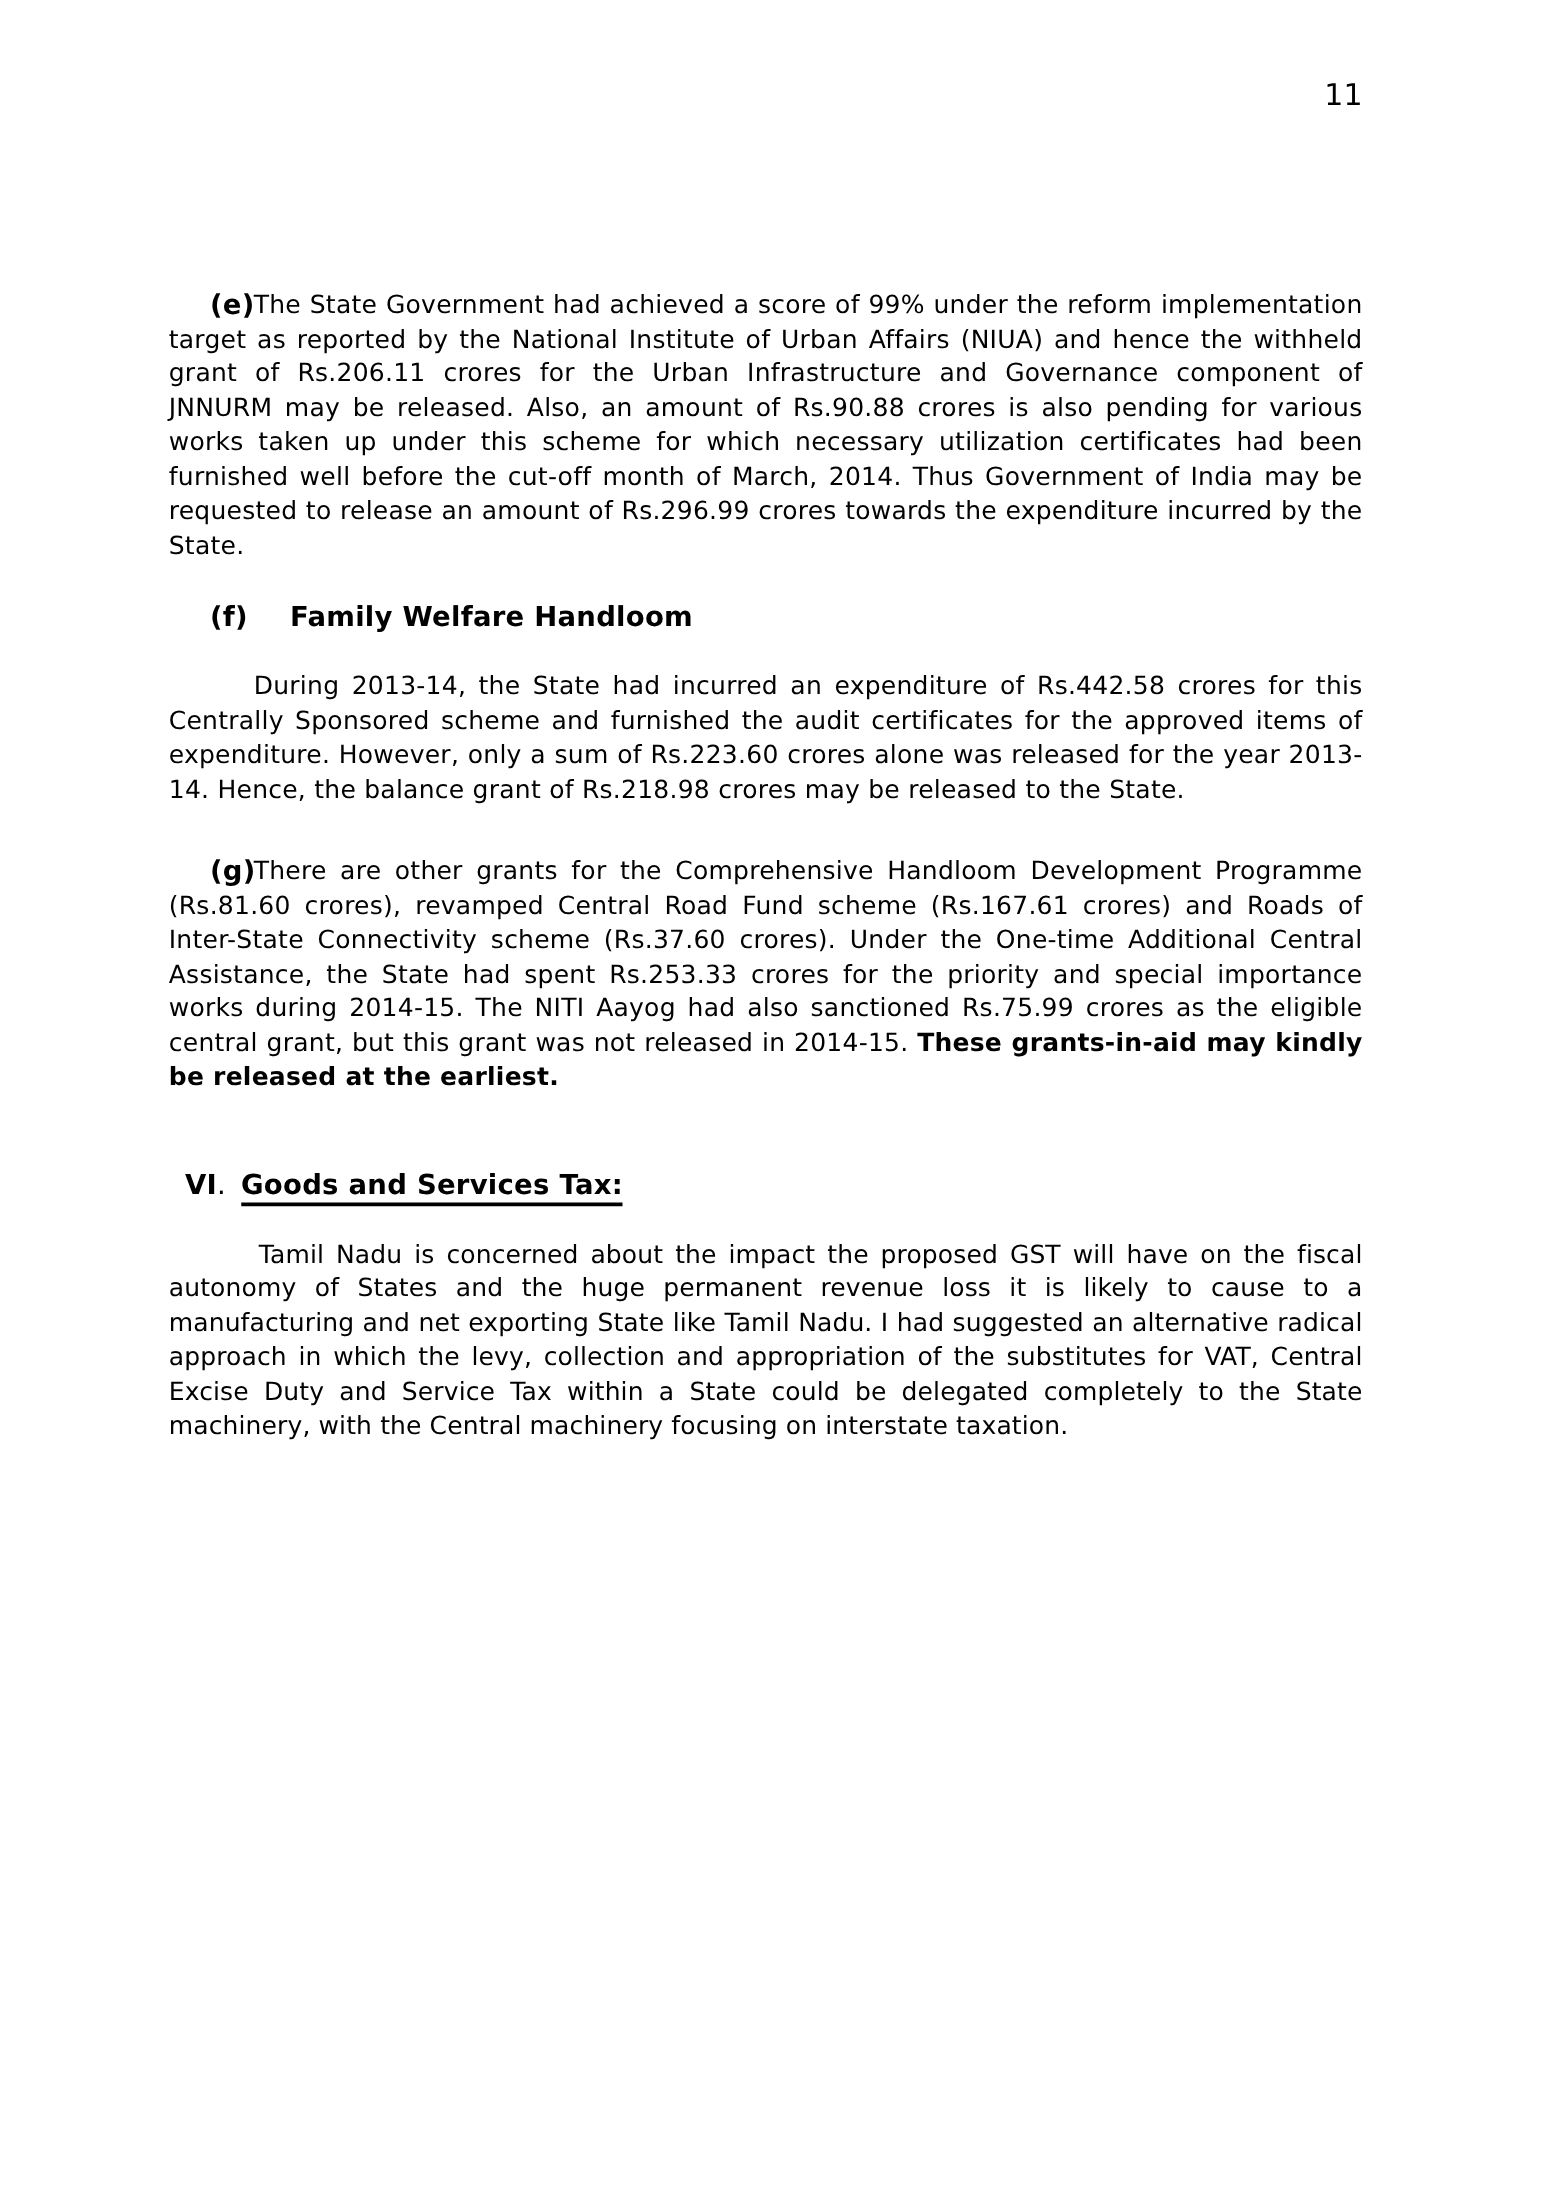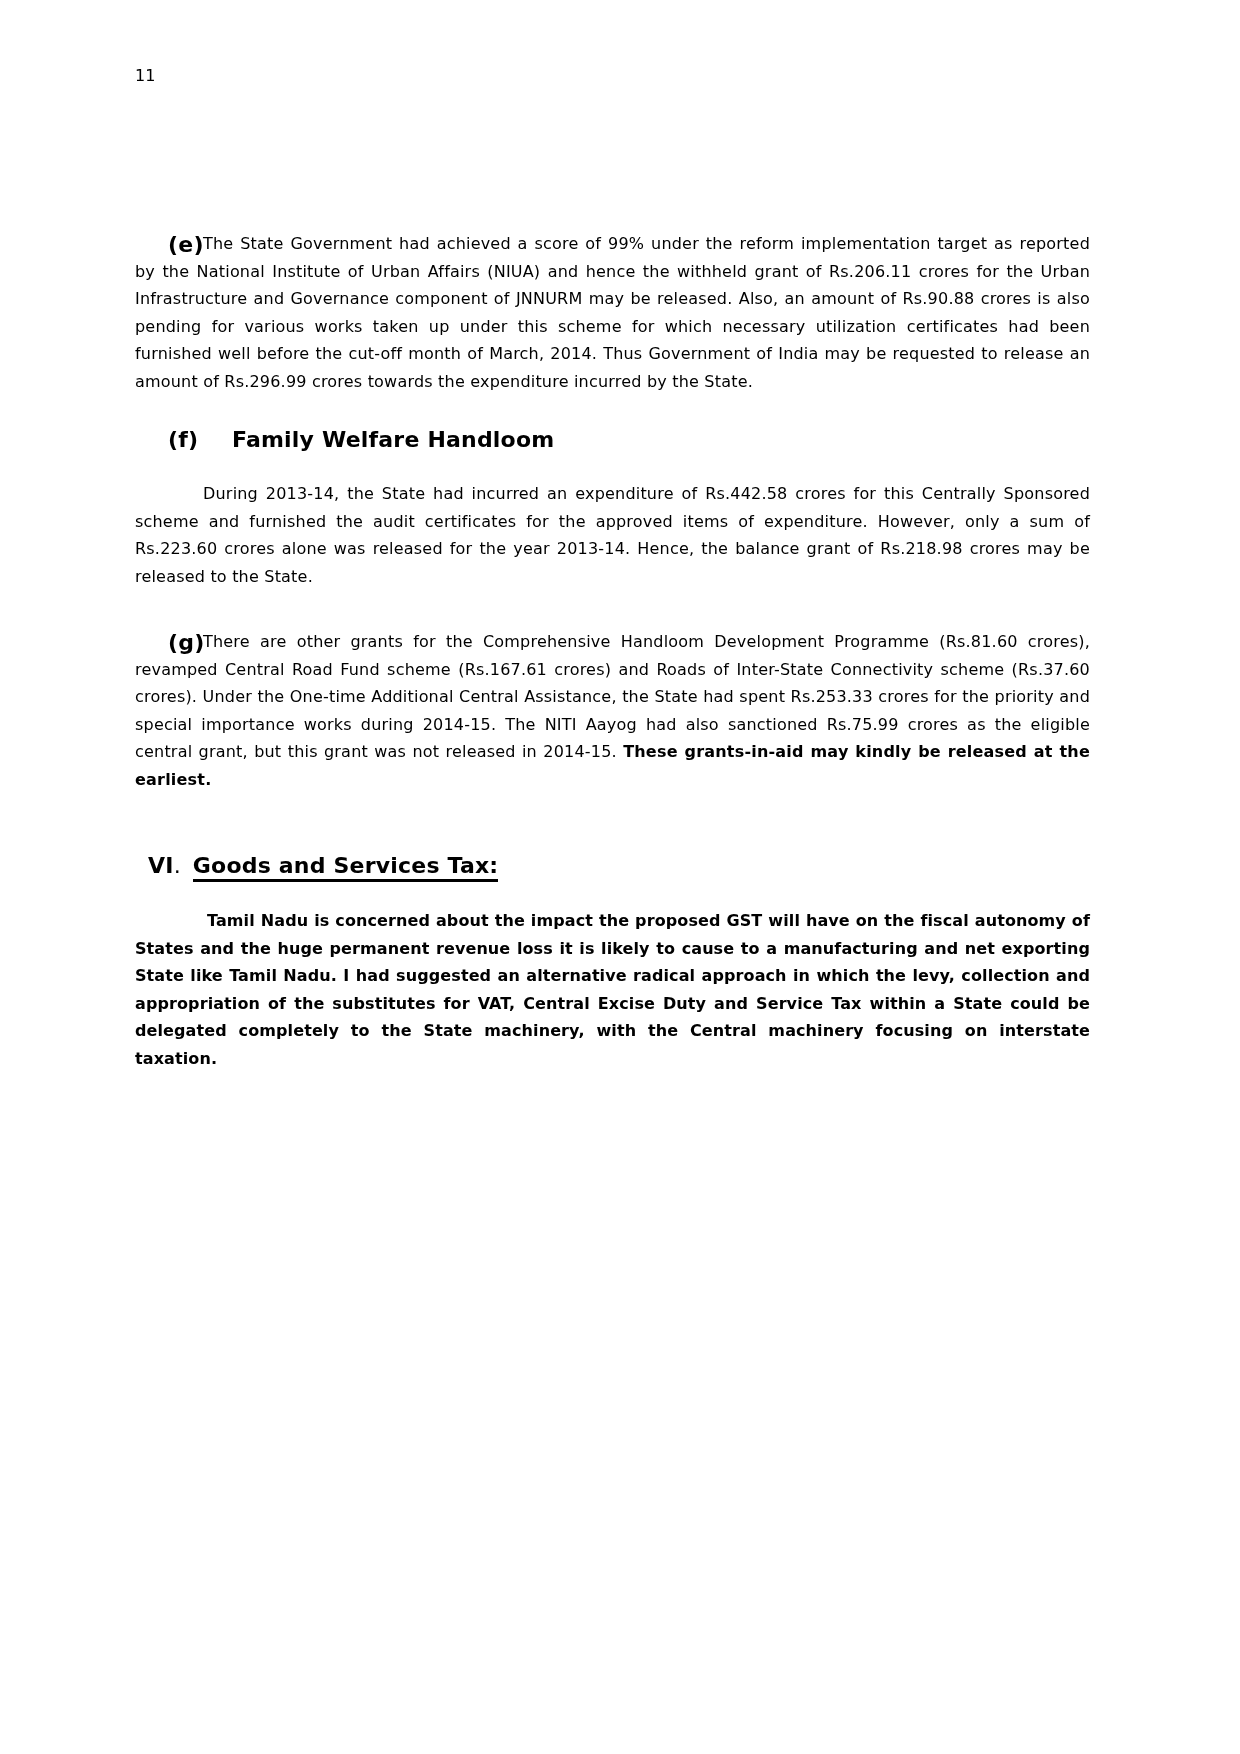--- a/index.html
+++ b/index.html
@@ -13,22 +13,22 @@
     height: 1754px;
     margin: 0 auto;
     background: #ffffff;
     color: #000000;
     font-family: "DejaVu Sans", sans-serif;
     box-sizing: border-box;
     padding: 64px 150px 0 135px;
     overflow: hidden;
   }
   .page-number {
-    text-align: left;
-    font-size: 16px;
+    text-align: right;
+    font-size: 24px;
     line-height: 24px;
     margin-bottom: 142px;
   }
   .sec { margin: 0; }
   .sec-head {
     position: relative;
     font-weight: 700;
     font-size: 22px;
     line-height: 29px;
     padding-left: 97px;
@@ -39,21 +39,21 @@
     left: 33px;
     top: 0;
     white-space: nowrap;
   }
   .jline {
     text-align: justify;
     text-align-last: justify;
   }
   .body-para {
     margin: 26px 0 0 0;
-    font-size: 16px;
+    font-size: 20px;
     line-height: 27.5px;
     letter-spacing: 0.2px;
     text-align: justify;
     text-indent: 68px;
   }
   .sec-f { margin-top: 30px; }
   .sec-g { margin-top: 38px; }
   .sec-vi { margin-top: 58px; }
   .bold { font-weight: 700; }
   .vi-head {
@@ -63,21 +63,21 @@
     letter-spacing: 0.2px;
   }
   .vi-label { font-weight: 700; }
   .vi-dot { font-weight: 400; margin-right: 12px; }
   .vi-title {
     font-weight: 700;
     border-bottom: 3px solid #000000;
     padding-bottom: 1px;
   }
   .para-bold {
-    font-weight: 700;
+    font-weight: 400;
     text-indent: 72px;
     letter-spacing: 0.1px;
   }
 </style>
 </head>
 <body>
 
 <div class="page">
 
   <div class="page-number">11</div>

